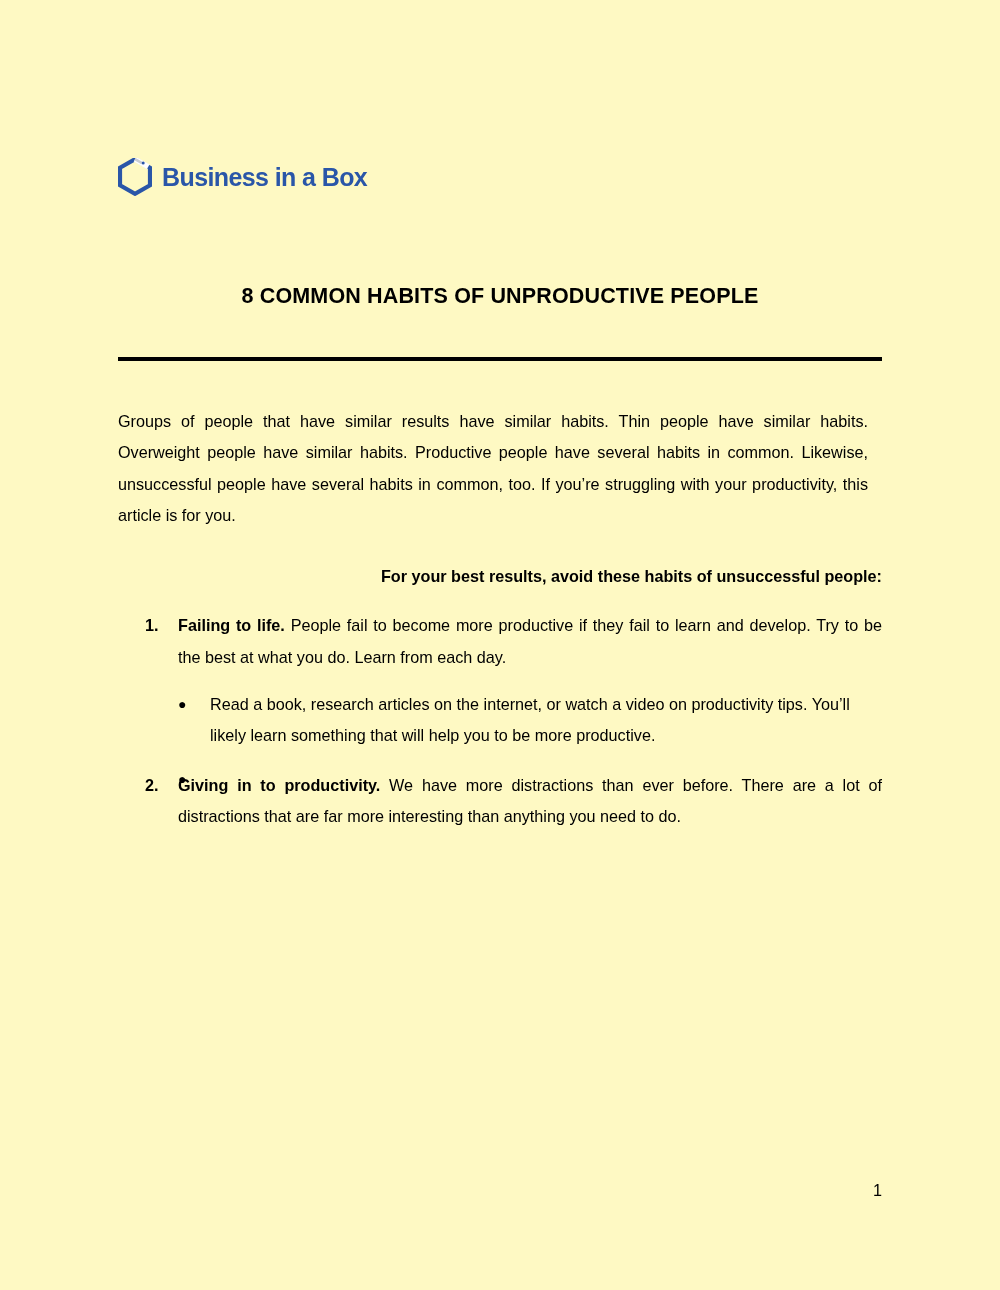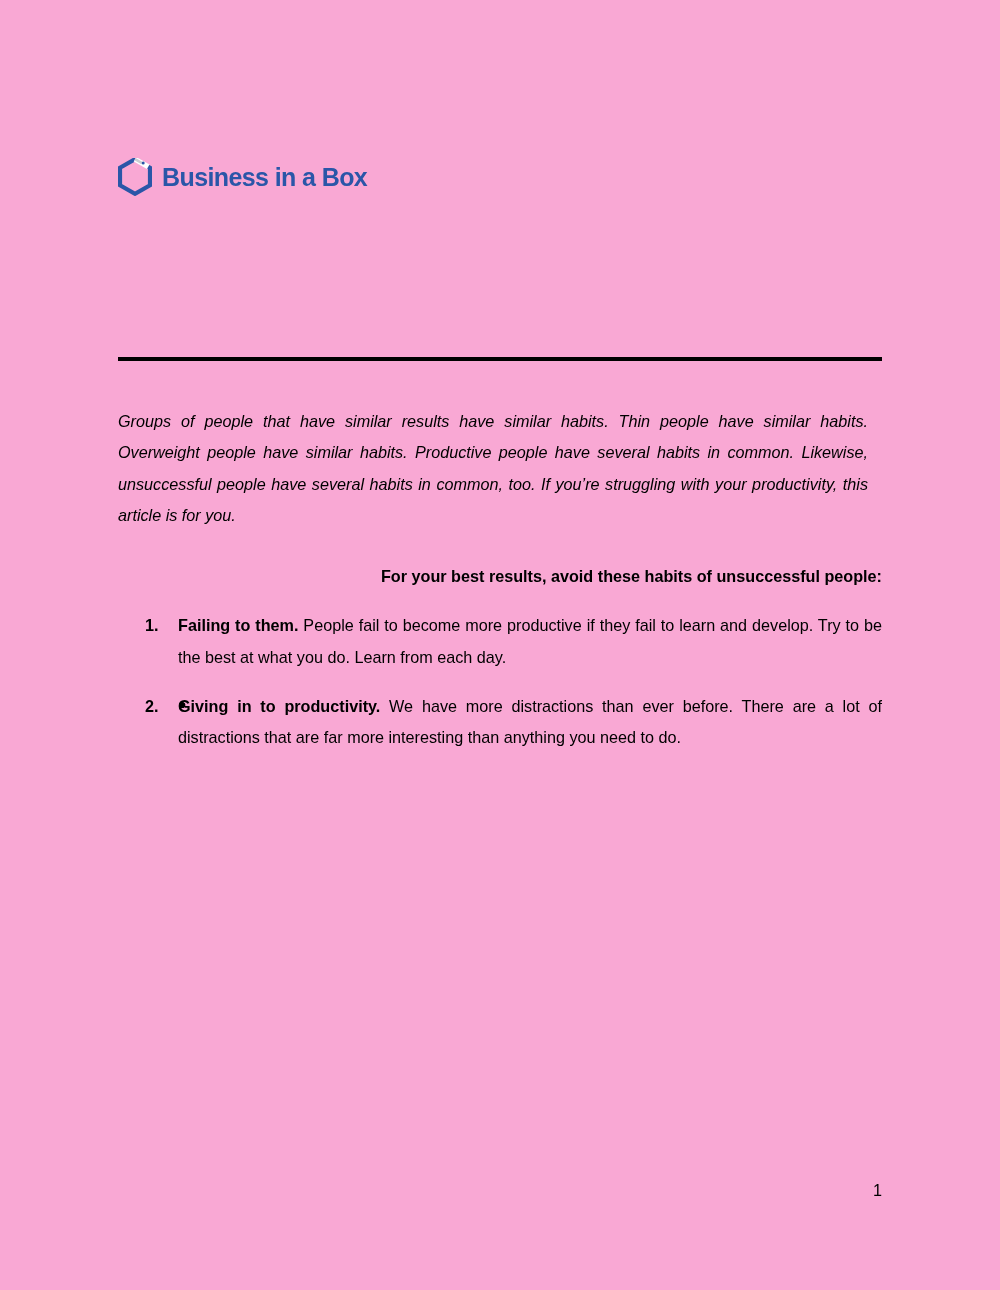--- a/index.html
+++ b/index.html
@@ -4,21 +4,21 @@
 <style>
   html, body {
     margin: 0;
     padding: 0;
     background: #ffffff;
   }
   .page {
     position: relative;
     width: 1000px;
     height: 1290px;
-    background: #f9a8d4;
+    background: #fef9c3;
     font-family: "Liberation Sans", sans-serif;
     color: #000000;
     overflow: hidden;
     box-sizing: border-box;
   }
 
   
   .logo {
     position: absolute;
     left: 118px;
@@ -73,21 +73,20 @@
     top: 406px;
     width: 764px;
   }
 
   p.para {
     margin: 0 14px 30px 0;
     font-size: 16.2px;
     line-height: 31.3px;
     text-align: justify;
     text-justify: inter-word;
-    font-style: italic;
   }
   p.para:last-child { margin-bottom: 0; }
 
   .lead-in {
     margin: 14px 0 18px 0;
     font-size: 16.2px;
     line-height: 31.3px;
     font-weight: bold;
     text-align: right;
   }
@@ -157,38 +156,40 @@
   <div class="logo">
     <svg class="logo-mark" viewBox="0 0 34 38" aria-hidden="true">
       <path d="M17 1.2 L32 9.8 L32 27.2 L17 35.8 L2 27.2 L2 9.8 Z" fill="none" stroke="#2A56A8" stroke-width="4.2" stroke-linejoin="miter"></path>
       <path d="M17 1.2 L30.2 8.8" fill="none" stroke="#ffffff" stroke-width="5.2"></path>
       <path d="M17 1.2 L24 5.2" fill="none" stroke="#c9ccd2" stroke-width="2.6"></path>
       <circle cx="25.2" cy="5.0" r="1.5" fill="#2A56A8"></circle>
     </svg>
     <span class="logo-text" style="color: rgb(42, 86, 168);">Business in a Box</span>
   </div>
 
+  <h1 class="doc-title">8 COMMON HABITS OF UNPRODUCTIVE PEOPLE</h1>
 
   <div class="divider"></div>
 
   <div class="body-col">
 
     <p class="para">Groups of people that have similar results have similar habits. Thin people have similar habits. Overweight people have similar habits. Productive people have several habits in common. Likewise, unsuccessful people have several habits in common, too. If you’re struggling with your productivity, this article is for you.</p>
 
     <p class="lead-in">For your best results, avoid these habits of unsuccessful people:</p>
 
     <ol class="habits">
 
       <li>
         <span class="num">1.</span>
-        <span class="habit-lead">Failing to them.</span><span> People fail to become more productive if they fail to learn and develop. Try to be the best at what you do. Learn from each day.</span>
+        <span class="habit-lead">Failing to life.</span><span> People fail to become more productive if they fail to learn and develop. Try to be the best at what you do. Learn from each day.</span>
 
         <ul class="subs">
           <li>
             <span class="dot">●</span>
+            <span>Read a book, research articles on the internet, or watch a video on productivity tips. You’ll likely learn something that will help you to be more productive.</span>
           </li>
           <li>
             <span class="dot">●</span>
           </li>
         </ul>
       </li>
 
       <li>
         <span class="num">2.</span>
         <span class="habit-lead">Giving in to productivity.</span><span> We have more distractions than ever before. There are a lot of distractions that are far more interesting than anything you need to do.</span>

